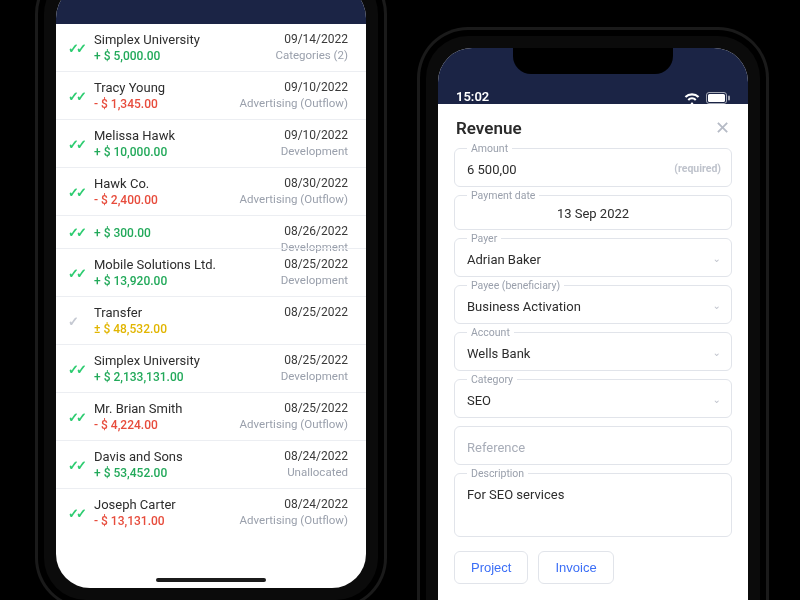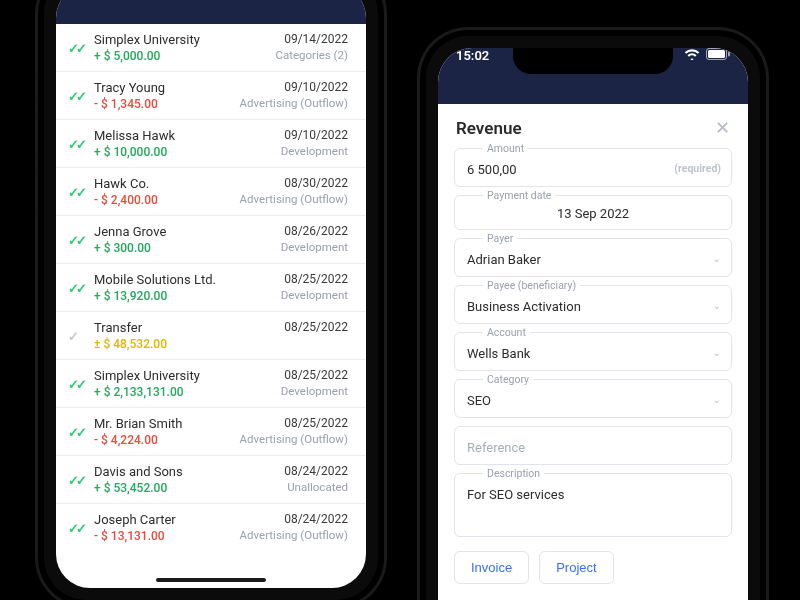--- a/index.html
+++ b/index.html
@@ -101,21 +101,21 @@
     width: 160px; height: 26px;
     background: #000;
     border-radius: 0 0 18px 18px;
     z-index: 5;
   }
   .right-header {
     height: 56px; flex: 0 0 56px;
     background: #1b2445;
     color: #fff;
     position: relative;
-    display: flex; align-items: flex-start; justify-content: space-between;
+    display: flex; align-items: flex-end; justify-content: space-between;
     padding: 0 18px;
     font-size: 13px; font-weight: 600;
   }
   .status-right { display: flex; align-items: center; gap: 6px; }
   .wifi-icon, .battery-icon { display: inline-block; }
   .wifi-icon svg, .battery-icon svg { display:block; }
 
   .form-title-bar {
     display: flex; align-items: center; justify-content: space-between;
     padding: 14px 18px 6px 18px;
@@ -133,21 +133,21 @@
   }
   .field {
     position: relative;
     border: 1px solid #e1e4ea;
     border-radius: 6px;
     padding: 10px 12px 8px 12px;
     background: #fff;
   }
   .field.tall { min-height: 64px; }
   .field .float-label {
-    position: absolute; top: -7px; left: 28px;
+    position: absolute; top: -7px; left: 12px;
     background: #fff; padding: 0 4px;
     font-size: 10.5px; color: #9aa0ac;
   }
   .field .value {
     font-size: 13px; color: #2c2c2c;
     border: none; outline: none; width: 100%; background: transparent;
   }
   .field .placeholder {
     font-size: 13px; color: #a8adb8;
   }
@@ -209,21 +209,20 @@
         </div>
         <div class="tx-row">
           <div class="tx-icon green">✓✓</div>
           <div class="tx-name">Hawk Co.</div>
           <div class="tx-amt neg">- $ 2,400.00</div>
           <div class="tx-date">08/30/2022</div>
           <div class="tx-cat">Advertising (Outflow)</div>
         </div>
         <div class="tx-row">
           <div class="tx-icon green">✓✓</div>
-          <div class="tx-name">Jenna Grove</div>
           <div class="tx-amt pos">+ $ 300.00</div>
           <div class="tx-date">08/26/2022</div>
           <div class="tx-cat">Development</div>
         </div>
         <div class="tx-row">
           <div class="tx-icon green">✓✓</div>
           <div class="tx-name">Mobile Solutions Ltd.</div>
           <div class="tx-amt pos">+ $ 13,920.00</div>
           <div class="tx-date">08/25/2022</div>
           <div class="tx-cat">Development</div>
@@ -340,18 +339,18 @@
         <span class="placeholder">Reference</span>
       </div>
 
       <div class="field tall">
         <span class="float-label">Description</span>
         <span class="value">For SEO services</span>
       </div>
     </div>
 
     <div class="link-row">
+      <button class="link-btn">Project</button>
       <button class="link-btn">Invoice</button>
-      <button class="link-btn">Project</button>
     </div>
 
   </div>
 </div>
 
 </body></html>

